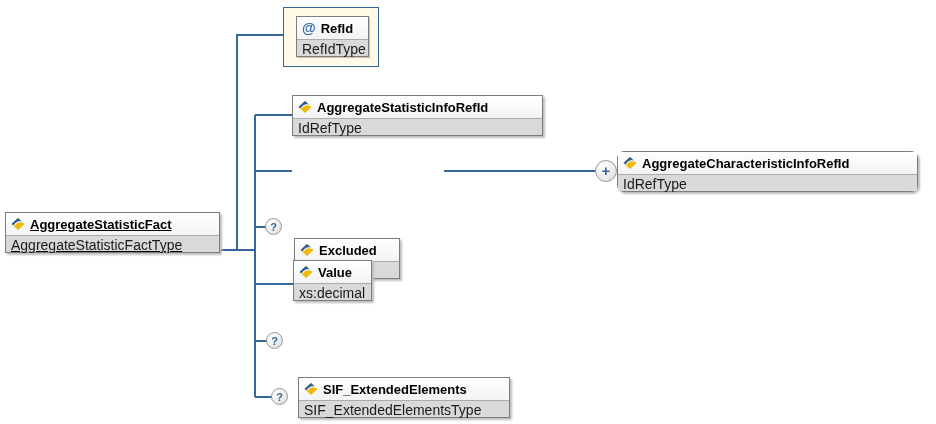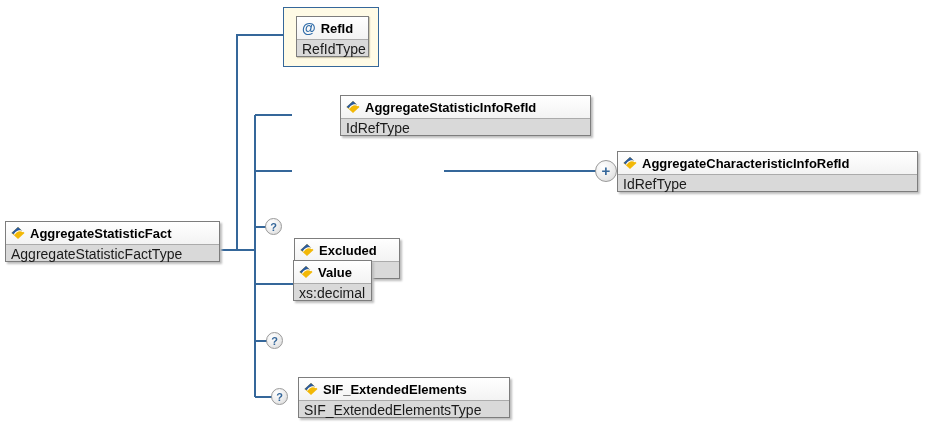--- a/index.html
+++ b/index.html
@@ -57,21 +57,21 @@
       <path d="M255,115 H292"></path>
       <path d="M255,171 H292"></path>
       <path d="M255,227 H266"></path>
       <path d="M255,284 H293"></path>
       <path d="M255,341 H267"></path>
       <path d="M255,397 H272"></path>
       <path d="M444,171 H596"></path>
     </g>
   </svg>
 
-  <div class="node" style="left:5px; top:221px; width:213px;">
+  <div class="node" style="left:5px; top:212px; width:213px;text-decoration:underline;">
     <div class="name-band">
       <span class="el-icon">
         <svg width="14" height="12" viewBox="0 0 14 12">
             <polygon points="7,0 13.5,6 7,12 0.5,6" fill="#f2b807"></polygon>
             <path d="M7,0 L0.5,6 L3.4,7.4 C5,4 8.5,2.5 11.8,4.4 Z" fill="#2a5a9f"></path>
             <path d="M3.2,7.6 C5,3.8 9,2.6 12.2,4.8" stroke="#ffffff" stroke-width="1.1" fill="none"></path>
           </svg>
       </span>
       <span>AggregateStatisticFact</span>
     </div>
@@ -81,37 +81,37 @@
   <div class="attr-container" style="left:283px; top:7px; width:94px; height:58px;">
     <div class="node" style="left:12px; top:8px; width:71px;">
       <div class="name-band">
         <span class="at-glyph">@</span>
         <span>RefId</span>
       </div>
       <div class="type-band">RefIdType</div>
     </div>
   </div>
 
-  <div class="node" style="left:292px; top:95px; width:249px;margin-left:48px;">
+  <div class="node" style="left:292px; top:95px; width:249px;">
     <div class="name-band">
       <span class="el-icon">
         <svg width="14" height="12" viewBox="0 0 14 12">
             <polygon points="7,0 13.5,6 7,12 0.5,6" fill="#f2b807"></polygon>
             <path d="M7,0 L0.5,6 L3.4,7.4 C5,4 8.5,2.5 11.8,4.4 Z" fill="#2a5a9f"></path>
             <path d="M3.2,7.6 C5,3.8 9,2.6 12.2,4.8" stroke="#ffffff" stroke-width="1.1" fill="none"></path>
           </svg>
       </span>
       <span>AggregateStatisticInfoRefId</span>
     </div>
     <div class="type-band">IdRefType</div>
   </div>
 
 
   <div class="marker plus" style="left:595px; top:160px;">+</div>
-  <div class="node" style="left:617px; top:151px; width:299px;">
+  <div class="node" style="left:617px; top:151px; width:299px;border-radius:7px;">
     <div class="name-band">
       <span class="el-icon">
         <svg width="14" height="12" viewBox="0 0 14 12">
             <polygon points="7,0 13.5,6 7,12 0.5,6" fill="#f2b807"></polygon>
             <path d="M7,0 L0.5,6 L3.4,7.4 C5,4 8.5,2.5 11.8,4.4 Z" fill="#2a5a9f"></path>
             <path d="M3.2,7.6 C5,3.8 9,2.6 12.2,4.8" stroke="#ffffff" stroke-width="1.1" fill="none"></path>
           </svg>
       </span>
       <span>AggregateCharacteristicInfoRefId</span>
     </div>

